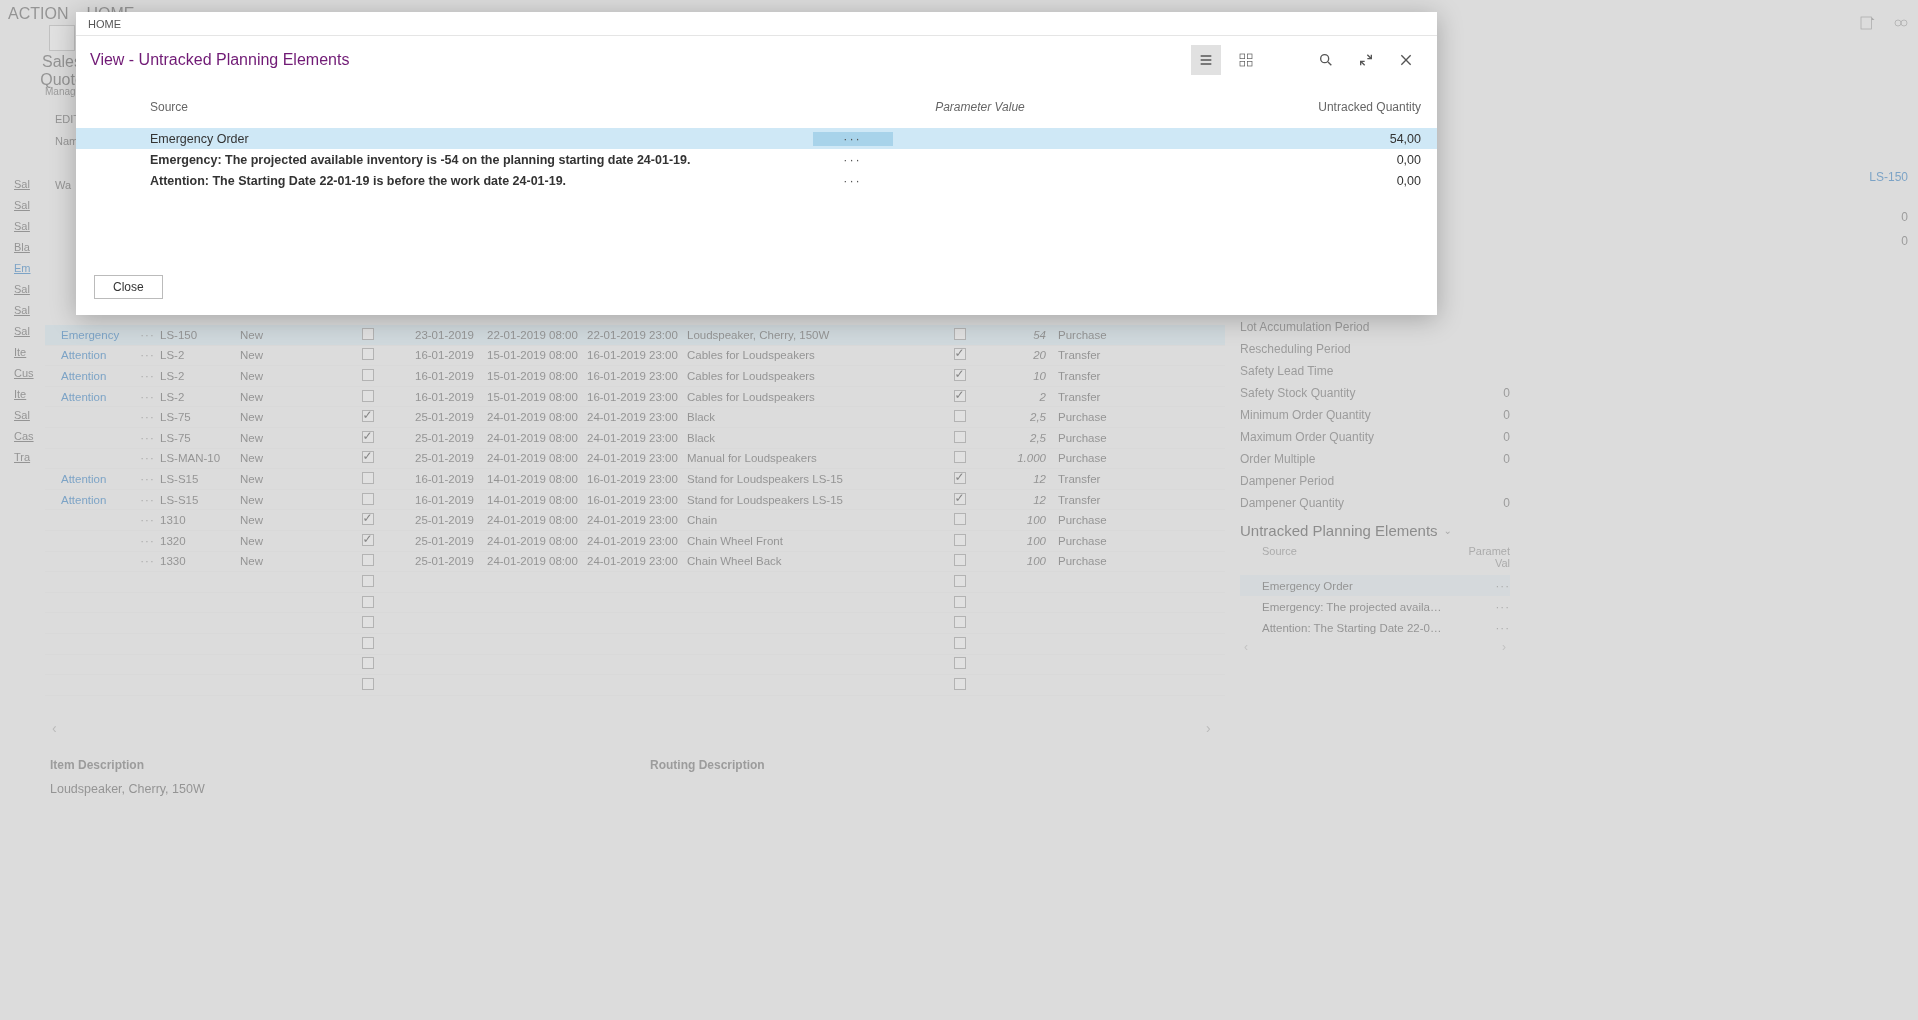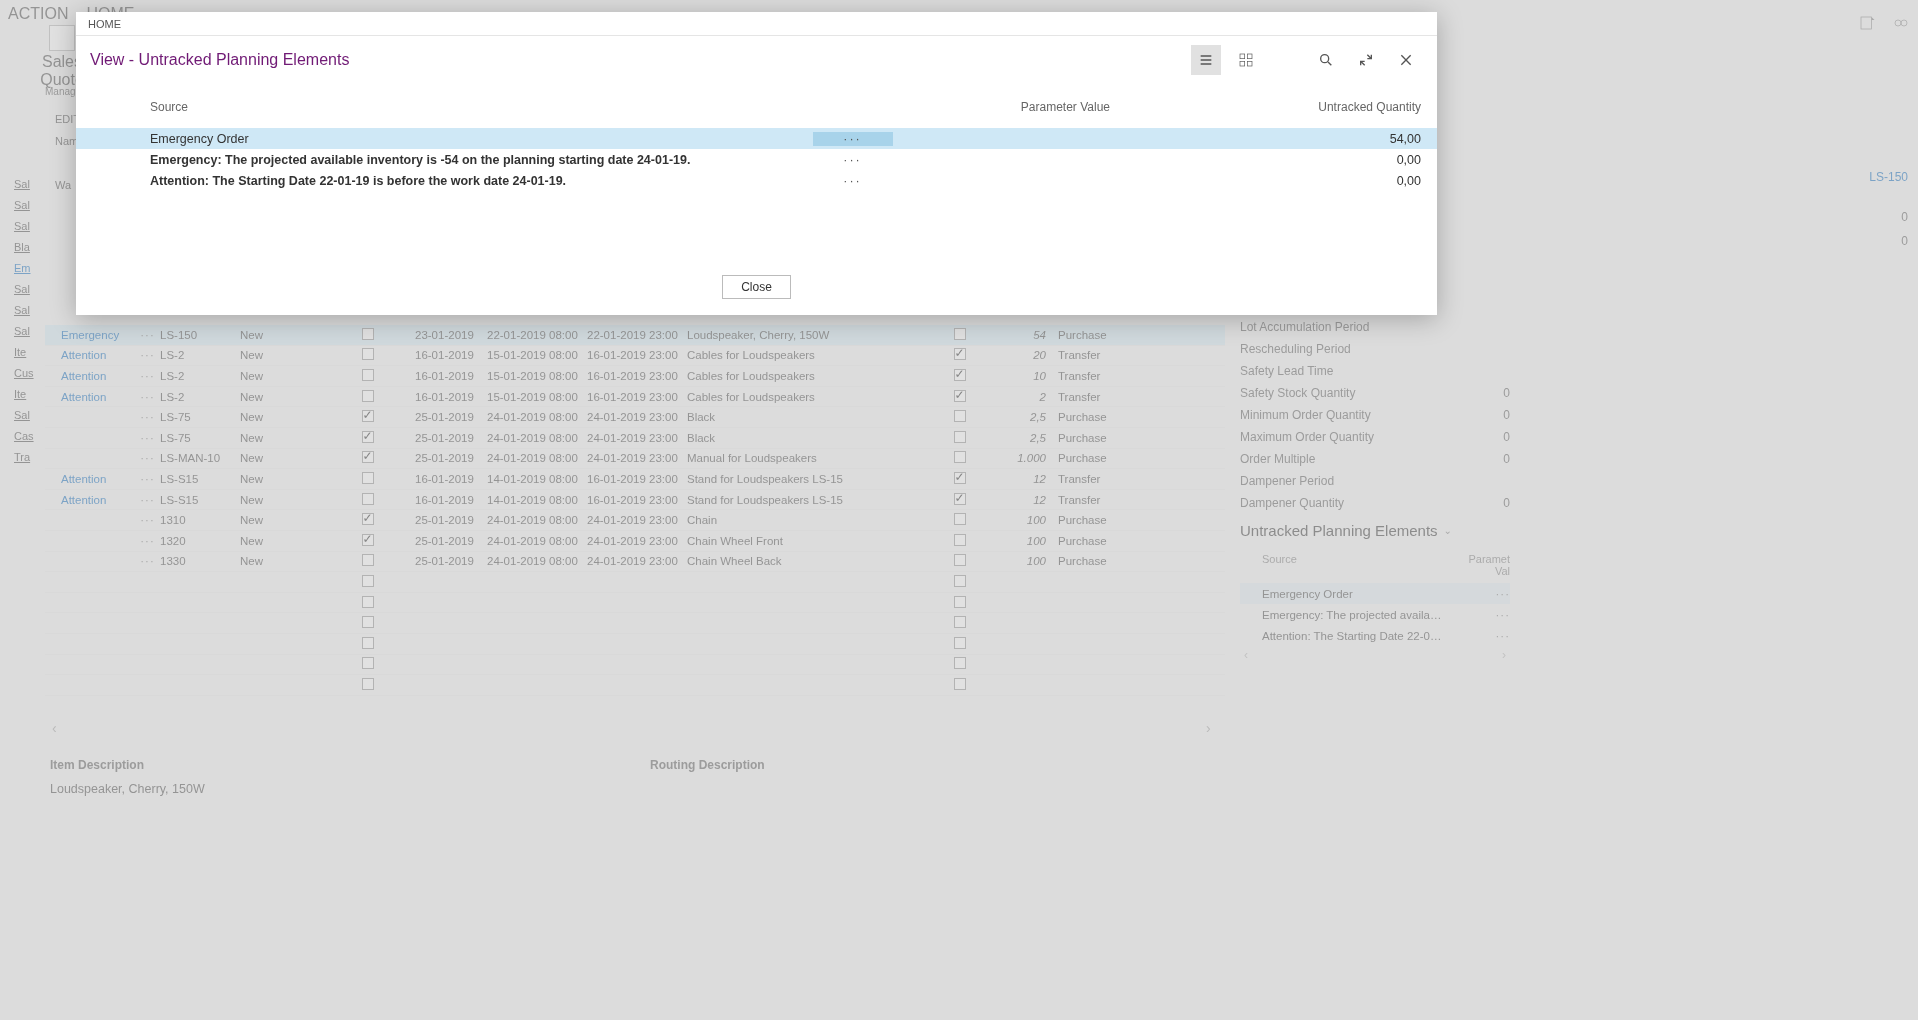--- a/index.html
+++ b/index.html
@@ -43,21 +43,21 @@
 .c-chk2 { width:65px; text-align:center; }
 .c-qty  { width:60px; text-align:right; padding-right:6px;font-style:italic; }
 .c-type { width:80px; padding-left:6px; }
 .chkbox { display:inline-block; width:12px; height:12px; border:1px solid #999; background:#fff; position:relative; }
 .chkbox.on::after { content:"✓"; position:absolute; left:0; top:-3px; font-size:12px; color:#333; }
 
 
 .right-panel { position:absolute; left:1240px; top:316px; width:270px; font-size:12px; color:#666; }
 .right-panel .rp-row { height:22px; display:flex; justify-content:space-between; align-items:center; }
 .right-panel .rp-row span.v { color:#666; }
-.rp-title { font-size:15px; color:#444; margin-top:8px; margin-bottom:14px; display:flex; align-items:center; gap:6px; }
+.rp-title { font-size:15px; color:#444; margin-top:8px; margin-bottom:6px; display:flex; align-items:center; gap:6px; }
 .rp-sub-head { font-size:11px; color:#888; margin:4px 0 6px 22px; display:flex; justify-content:space-between; }
 .rp-list-row { height:21px; font-size:11.5px; color:#555; padding-left:22px; display:flex; justify-content:space-between; align-items:center; }
 .rp-list-row.sel { background:#e4eef3; }
 .rp-dots { color:#888; letter-spacing:1px; }
 
 
 .bottom-fields { position:absolute; left:50px; top:758px; width:1170px; display:flex; gap:30px; font-size:12px; color:#666; }
 .bf { flex:1; }
 .bf .lbl { margin-bottom:6px;font-weight:bold; }
 .bf .val { padding:4px 0; font-size:12.5px; color:#555; }
@@ -79,34 +79,34 @@
 .modal-tabs { height:24px; border-bottom:1px solid #e5e5e5; padding-left:12px; display:flex; align-items:center; font-size:11px; color:#555; }
 .modal-header { height:48px; display:flex; align-items:center; justify-content:space-between; padding:0 16px 0 14px; }
 .modal-title { font-size:16px; color:#701a75; }
 .modal-tools { display:flex; align-items:center; gap:10px; }
 .tool-btn { width:30px; height:30px; display:flex; align-items:center; justify-content:center; color:#555; cursor:pointer; }
 .tool-btn.active { background:#e1e1e1; }
 .tool-btn svg { width:16px; height:16px; }
 
 .modal-cols { display:flex; padding:0 14px; height:22px; align-items:center; font-size:12px; color:#666; margin-top:12px; }
 .mc-source { flex:0 0 760px; padding-left:60px; }
-.mc-param  { flex:0 0 260px; text-align:right; }
+.mc-param  { flex:0 0 260px; text-align:center;font-style:italic; }
 .mc-qty    { flex:1; text-align:right; padding-right:2px; }
 
 .modal-rows { margin-top:10px; }
 .mrow { display:flex; height:21px; align-items:center; font-size:12.5px; color:#333; padding:0 14px; }
 .mrow.sel { background:#cfe8f6; }
 .mrow .ms { flex:0 0 680px; padding-left:60px; overflow:hidden; white-space:nowrap; }
 .mrow.bold .ms { font-weight:600; }
 .mrow .mp { flex:0 0 165px; display:flex; justify-content:center; }
 .param-dots { width:80px; text-align:center; letter-spacing:2px; color:#555; background:transparent; }
 .mrow.sel .param-dots { background:#a8d3ea; }
 .mrow .mq { flex:1; text-align:right; padding-right:2px; }
 
-.modal-footer { display:flex; justify-content:center; padding:14px 18px 16px; }
+.modal-footer { display:flex; justify-content:flex-start; padding:14px 18px 16px; }
 .close-btn { border:1px solid #bbb; background:#fff; padding:4px 18px; font-size:12px; cursor:pointer; color:#333; }
 
 
 .chev { font-size:10px; color:#888; }
 </style>
 </head>
 <body>
 
 <div class="app-bg">
 

